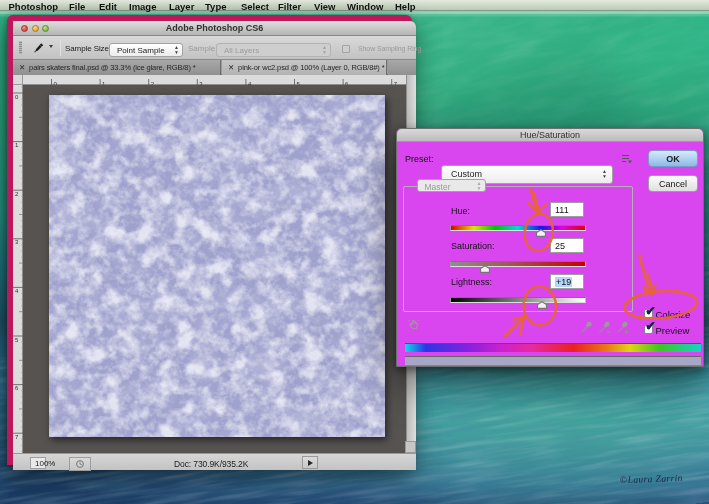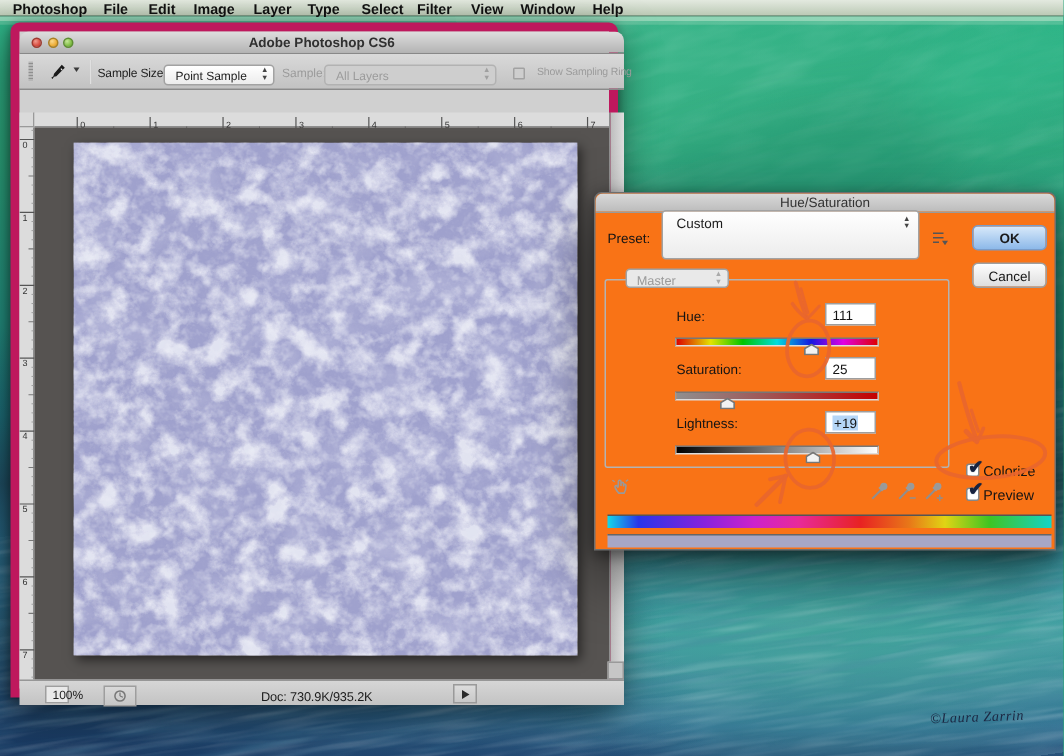--- a/index.html
+++ b/index.html
@@ -25,21 +25,21 @@
 .tabt{position:absolute;top:3px;left:6px}
 #rcorner{left:0;top:54px;width:10px;height:10px;background:#dadada;border-right:1px solid #9a9a9a;border-bottom:1px solid #9a9a9a}
 #hruler{left:10px;top:54px;width:383px;height:10px;background:#dcdcdc;border-bottom:1px solid #8e8e8e}
 #vruler{left:0;top:64px;width:10px;height:368px;background:#dcdcdc;border-right:1px solid #8e8e8e}
 #canvas{left:10px;top:64px;width:383px;height:368px;background:#565351}
 #art{left:26px;top:10px;width:336px;height:342px;box-shadow:2px 3px 7px rgba(0,0,0,.55)}
 #scrolltrack{left:393px;top:54px;width:10px;height:378px;background:linear-gradient(to right,#bdbdbd,#dedede);border-left:1px solid #8e8e8e}
 #growbox{left:392px;top:420px;width:11px;height:12px;background:#c6c6c6;border:1px solid #9a9a9a}
 #statusbar{left:0;top:432px;width:403px;height:17px;background:linear-gradient(#d6d6d6,#c3c3c3);border-top:1px solid #979797;font-size:8px;color:#1c1c1c}
 #zoombox{position:absolute;left:17px;top:3px;width:16px;height:12px;background:#e9e9e9;border:1px solid #9e9e9e;padding:1px 0 0 4px}
-#dlg{left:396px;top:128px;width:308px;height:239px;background:#f97316;border-radius:5px 5px 0 0;box-shadow:0 16px 40px rgba(0,0,0,.55),0 3px 10px rgba(0,0,0,.45);border:1px solid #6f6f6f;font-size:9px;color:#141414}
+#dlg{left:396px;top:128px;width:308px;height:239px;background:#d946ef;border-radius:5px 5px 0 0;box-shadow:0 16px 40px rgba(0,0,0,.55),0 3px 10px rgba(0,0,0,.45);border:1px solid #6f6f6f;font-size:9px;color:#141414}
 #dlgtitle{left:0;top:0;width:306px;height:13px;background:linear-gradient(#d9d9d9,#bcbcbc);border-radius:5px 5px 0 0;border-bottom:1px solid #9b9b9b;text-align:center;padding-top:1px;color:#333}
 #groupbox{left:6px;top:57px;width:230px;height:126px;border:1px solid #b3b3b3;border-radius:2px}
 .vbox{position:absolute;width:34px;height:15px;background:#fff;border:1px solid #9e9e9e;padding:2px 0 0 4px}
 .bar{position:absolute;left:53px;width:136px;height:6px;border-top:1px solid #777;border-left:1px solid #999;border-right:1px solid #bbb;border-bottom:1px solid #ddd}
 .thumb{position:absolute;width:10px;height:8px}
 #okbtn{left:251px;top:21px;width:50px;height:17px;border-radius:4px;border:1px solid #7a9cc8;background:linear-gradient(#d8e9fa,#8db9e9);text-align:center;padding-top:3px;font-weight:bold;color:#1a1a1a}
 #cancelbtn{left:251px;top:46px;width:50px;height:17px;border-radius:4px;border:1px solid #9e9e9e;background:linear-gradient(#fdfdfd,#dedede);text-align:center;padding-top:3px}
 .cb{position:absolute;width:9px;height:9px;background:#fff;border:1px solid #878787;border-radius:2px}
 .chk{position:absolute;font-size:12.5px;font-weight:bold;color:#17233f;line-height:10px;text-shadow:0 0 .6px #17233f}
 #annots{left:0;top:0;width:709px;height:504px;pointer-events:none}
@@ -152,20 +152,29 @@
         <span class="stepper">▲<br>▼</span>
       </div>
     <span class="abs gr" style="left:175px;top:8px">Sample:</span>
     <div class="pop dis" style="left:203px;top:7px;width:115px;height:14px">
         <span style="position:absolute;left:7px;top:2px">All Layers</span>
         <span class="stepper">▲<br>▼</span>
       </div>
     <div class="abs" style="left:329px;top:9px;width:8px;height:8px;border:1px solid #a2a2a2;background:#cecece;border-radius:1px"></div>
     <span class="abs gr" style="left:345px;top:9px;font-size:7px;letter-spacing:-.1px">Show Sampling Ring</span>
   </div>
+  <div class="abs" id="tabbar">
+    <div class="abs" id="tab1">
+        <span class="tabt">✕&nbsp; pairs skaters final.psd @ 33.3% (ice glare, RGB/8) *</span>
+      </div>
+    <div class="abs" id="tab2">
+        <span class="tabt">✕&nbsp; pink-or wc2.psd @ 100% (Layer 0, RGB/8#) *</span>
+      </div>
+    <div class="abs" id="tabrest"></div>
+  </div>
   <div class="abs" id="rcorner"></div>
   <div class="abs" id="hruler"><svg width="383" height="10" font-size="6" fill="#333">
     <path stroke="#555" stroke-width=".8" d="M28.5,0 V10 M77.1,0 V10 M125.7,0 V10 M174.3,0 V10 M222.9,0 V10 M271.5,0 V10 M320.1,0 V10 M368.7,0 V10"></path>
     <path stroke="#777" stroke-width=".7" d="M52.8,6 V10 M101.4,6 V10 M150.0,6 V10 M198.6,6 V10 M247.2,6 V10 M295.8,6 V10 M344.4,6 V10"></path>
     <path stroke="#999" stroke-width=".6" d="M10.27,8 V10 M16.35,8 V10 M22.42,8 V10 M34.58,8 V10 M40.65,8 V10 M46.73,8 V10 M58.88,8 V10 M64.95,8 V10 M71.03,8 V10 M83.17,8 V10 M89.25,8 V10 M95.32,8 V10 M107.47,8 V10 M113.55,8 V10 M119.62,8 V10 M131.77,8 V10 M137.85,8 V10 M143.92,8 V10 M156.07,8 V10 M162.15,8 V10 M168.22,8 V10 M180.37,8 V10 M186.45,8 V10 M192.52,8 V10 M204.67,8 V10 M210.75,8 V10 M216.82,8 V10 M228.97,8 V10 M235.05,8 V10 M241.12,8 V10 M253.27,8 V10 M259.35,8 V10 M265.42,8 V10 M277.57,8 V10 M283.65,8 V10 M289.73,8 V10 M301.88,8 V10 M307.95,8 V10 M314.02,8 V10 M326.18,8 V10 M332.25,8 V10 M338.33,8 V10 M350.48,8 V10 M356.55,8 V10 M362.62,8 V10 M374.78,8 V10 M380.85,8 V10"></path>
     <text x="30.5" y="7">0</text>
         <text x="79.1" y="7">1</text>
         <text x="127.7" y="7">2</text>
         <text x="176.3" y="7">3</text>
         <text x="224.9" y="7">4</text>
@@ -230,21 +239,21 @@
     <span class="abs" style="left:161px;top:4.5px;font-size:8.5px;letter-spacing:-.1px">Doc: 730.9K/935.2K</span>
     <div class="abs" style="left:289px;top:2px;width:16px;height:13px;border:1px solid #9a9a9a;background:linear-gradient(#dcdcdc,#c8c8c8)">
         <div style="position:absolute;left:5px;top:3px;width:0;height:0;border-top:3.5px solid transparent;border-bottom:3.5px solid transparent;border-left:5px solid #2a2a2a"></div>
       </div>
   </div>
 </div>
 
 <div class="abs" id="dlg">
   <div class="abs" id="dlgtitle">Hue/Saturation</div>
   <span class="abs" style="left:8px;top:25px">Preset:</span>
-  <div class="pop" style="left:44px;top:11px;width:172px;height:33px;font-size:9px">
+  <div class="pop" style="left:44px;top:36px;width:172px;height:19px;font-size:9px">
       <span style="position:absolute;left:9px;top:3px">Custom</span>
       <span class="stepper" style="top:2.5px;right:5px">▲<br>▼</span>
     </div>
   <svg class="abs" style="left:224px;top:25px" width="12" height="10">
       <g stroke="#555" stroke-width="1">
         <path d="M1,1.5 h7 M1,4.5 h7 M1,7.5 h4"></path>
       </g>
       <path d="M7,6.5 l4,0 -2,3 z" fill="#555"></path>
     </svg>
   <div class="abs" id="okbtn">OK</div>

